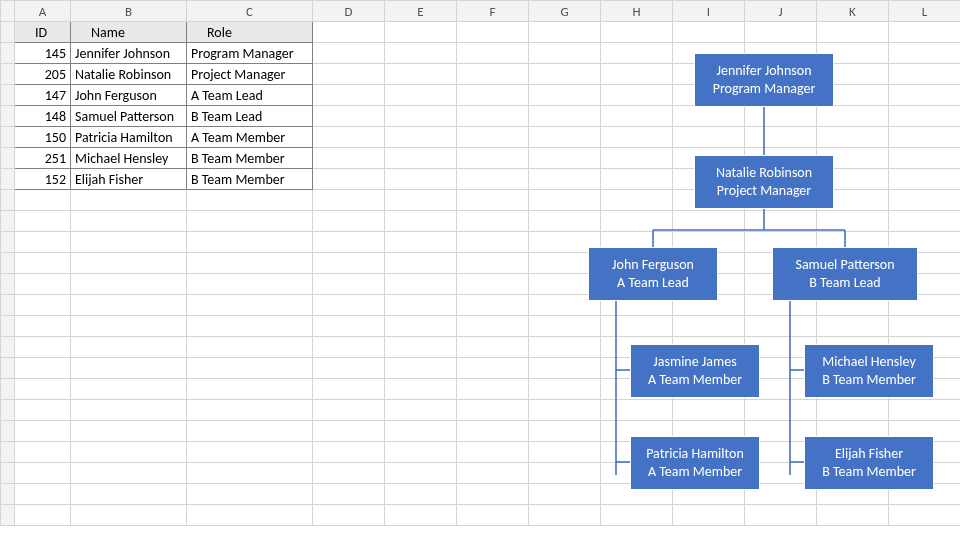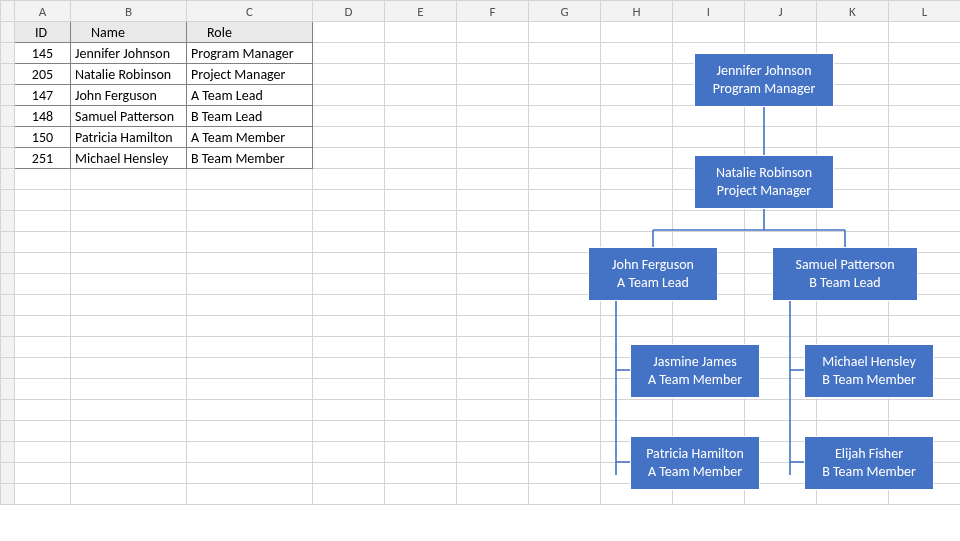--- a/index.html
+++ b/index.html
@@ -49,21 +49,21 @@
   .colOther { width: 72px; }
   .data-header {
     background: #e9e9e9;
     border: 1px solid #808080;
     padding-left: 20px;
   }
   .data-cell {
     border: 1px solid #808080;
     background: #fff;
   }
-  .right { text-align: center; }
+  .right { text-align: right; }
   .org-overlay {
     position: absolute;
     top: 0;
     left: 0;
     width: 960px;
     height: 541px;
     pointer-events: none;
   }
   .node {
     position: absolute;
@@ -225,20 +225,35 @@
     <td></td>
           <td></td>
           <td></td>
           <td></td>
           <td></td>
           <td></td>
           <td></td>
           <td></td>
           <td></td>
   </tr>
+  <tr>
+    <th class="rowhdr"></th>
+    <td class="data-cell right">152</td>
+    <td class="data-cell">Elijah Fisher</td>
+    <td class="data-cell">B Team Member</td>
+    <td></td>
+          <td></td>
+          <td></td>
+          <td></td>
+          <td></td>
+          <td></td>
+          <td></td>
+          <td></td>
+          <td></td>
+  </tr>
 
   <tr>
           <th class="rowhdr"></th>
           <td></td>
           <td></td>
           <td></td>
           <td></td>
           <td></td>
           <td></td>
           <td></td>

